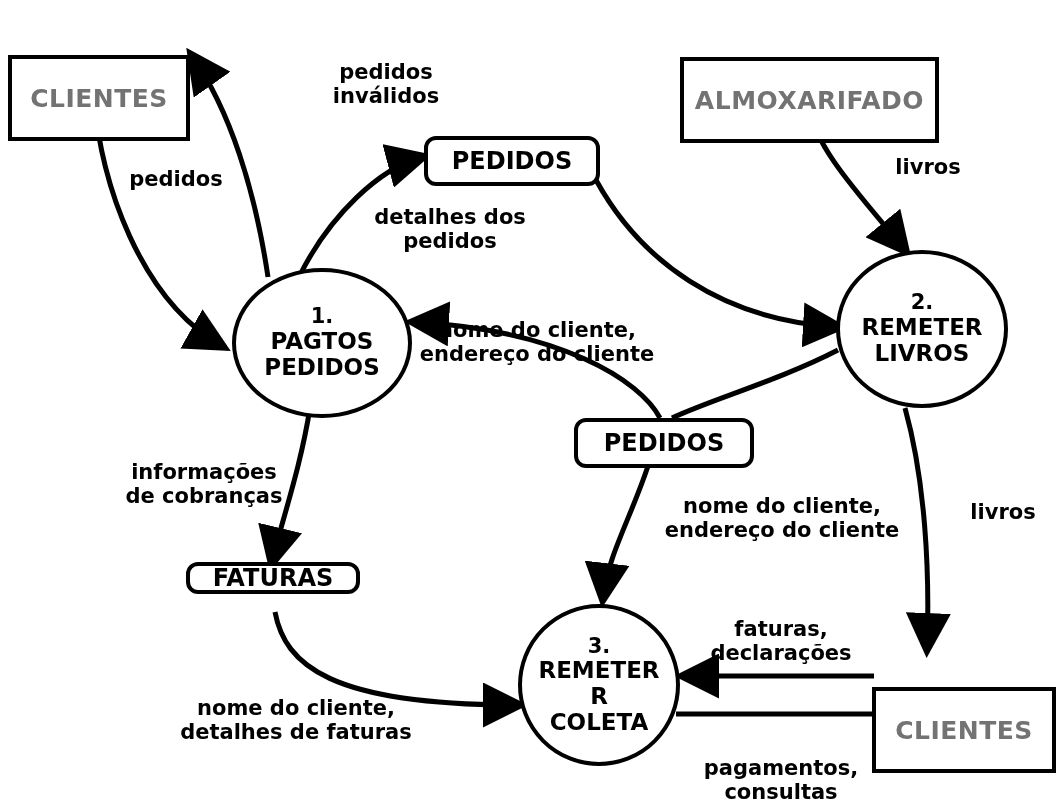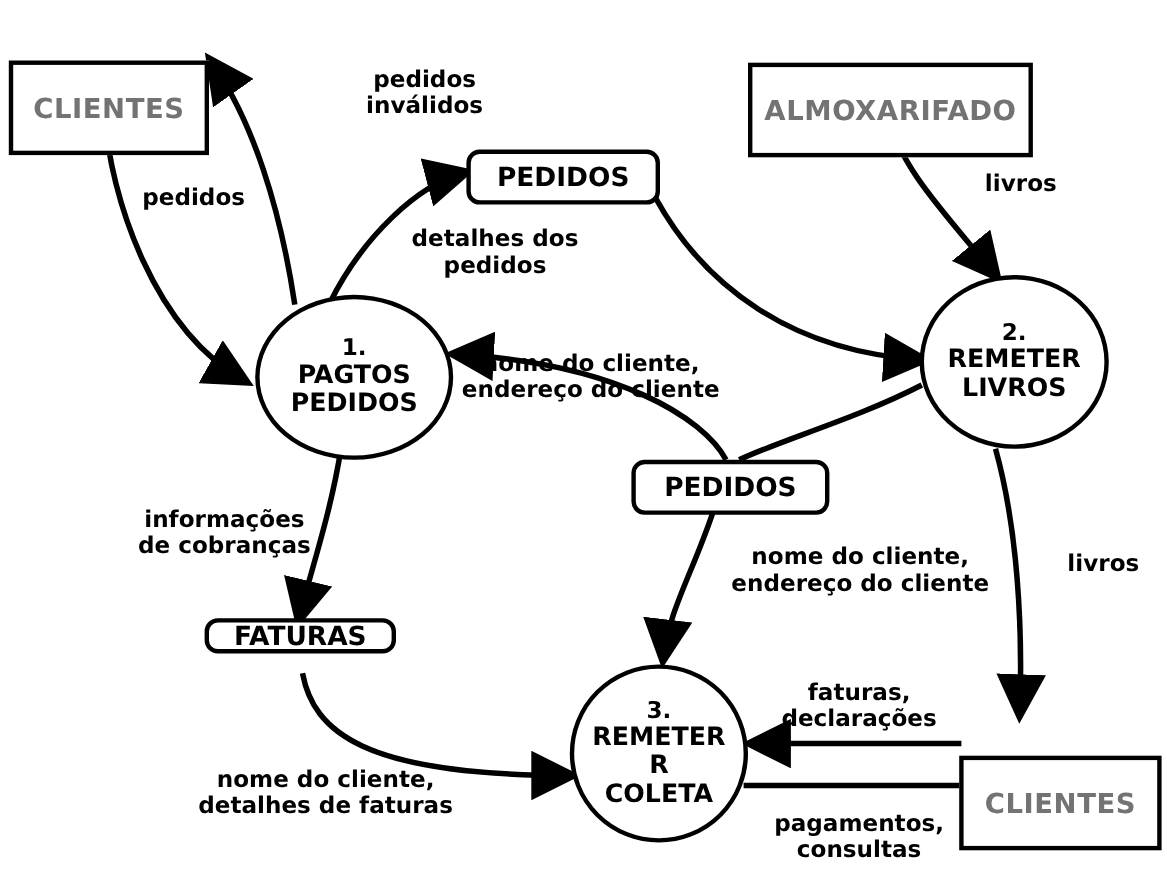--- a/index.html
+++ b/index.html
@@ -182,16 +182,16 @@
 endereço do cliente</div>
 
   <div class="edge-label" style="left:948px; top:500px; width:110px;">livros</div>
 
   <div class="edge-label" style="left:686px; top:617px; width:190px;">faturas,
 declarações</div>
 
   <div class="edge-label" style="left:166px; top:696px; width:260px;">nome do cliente,
 detalhes de faturas</div>
 
-  <div class="edge-label" style="left:672px; top:736px; width:218px;">pagamentos,
+  <div class="edge-label" style="left:672px; top:756px; width:218px;">pagamentos,
 consultas</div>
 
 </div>
 
 </body></html>

